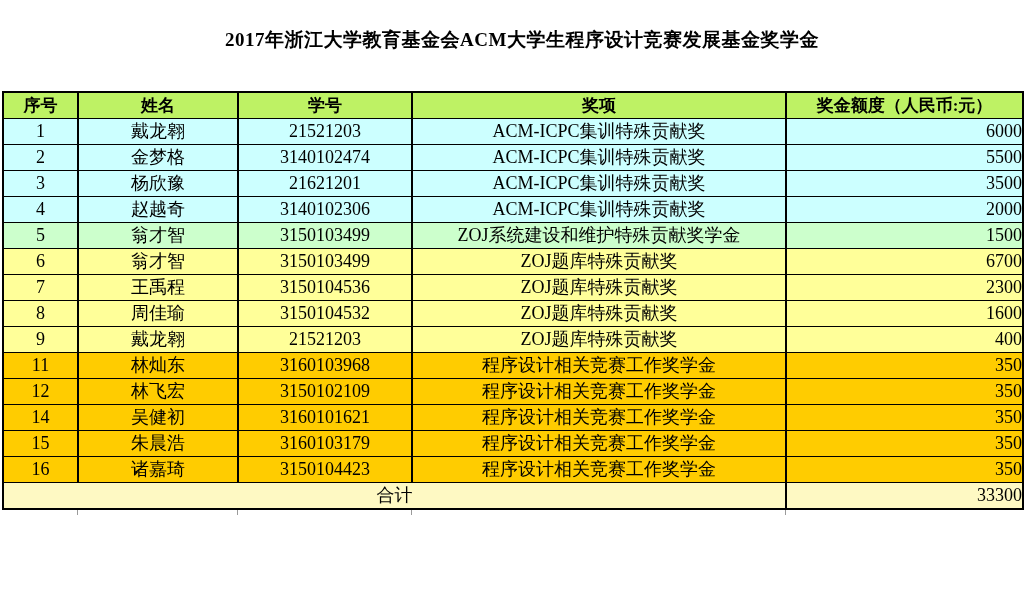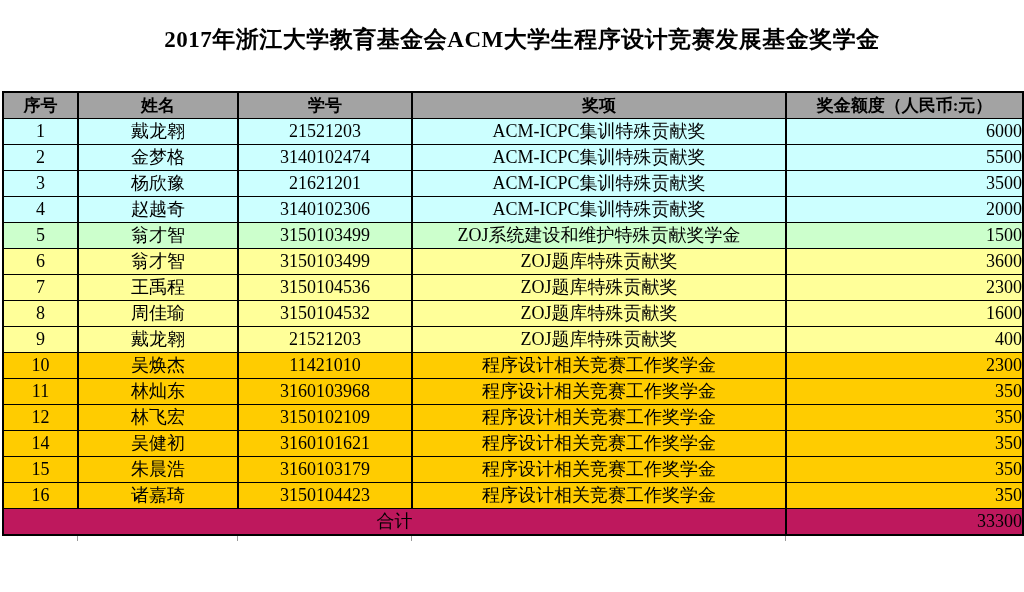--- a/index.html
+++ b/index.html
@@ -13,21 +13,21 @@
     height: 592px;
     background: #fff;
     overflow: hidden;
     font-family: "Liberation Serif", "DejaVu Serif", serif;
     color: #000;
   }
   .title-block {
     padding-top: 26px;
     text-align: center;
     font-weight: bold;
-    font-size: 23px;
+    font-size: 19px;
     line-height: 27px;
     letter-spacing: 0.5px;
     margin-left: 20px;
   }
   table.awards {
     border-collapse: collapse;
     table-layout: fixed;
     width: 1020px;
     margin: 38px 0 0 2px;
     border: 2px solid var(--border, #000);
@@ -41,30 +41,30 @@
     line-height: 25px;
     padding: 0;
     overflow: hidden;
     white-space: nowrap;
     font-size: 18px;
   }
   table.awards th {
     font-weight: bold;
     font-size: 17px;
     text-align: center;
-    background: #a3a3a3;
+    background: #bef264;
   }
   td.c-center { text-align: center; }
   td.c-left   { text-align: center; padding-left: 3px; }
   td.c-right  { text-align: right; padding-right: 5px; margin-left: 19px; }
   tr.band-cyan   td { background: var(--band-cyan,   #CCFFFF); }
   tr.band-green  td { background: var(--band-green,  #CCFFCC); }
   tr.band-yellow td { background: var(--band-yellow, #FFFF99); }
   tr.band-gold   td { background: var(--band-gold,   #FFCC00); }
-  tr.total-row td { background: #be185d; font-size: 18px; }
+  tr.total-row td { background: #fef9c3; font-size: 18px; }
   .grid-remnant {
     position: relative;
     width: 1020px;
     height: 5px;
     margin-left: 2px;
     background: #fff;
   }
   .grid-remnant .tick {
     position: absolute;
     top: 0;
@@ -133,21 +133,21 @@
         <td class="c-center">翁才智</td>
         <td class="c-center">3150103499</td>
         <td class="c-left">ZOJ系统建设和维护特殊贡献奖学金</td>
         <td class="c-right">1500</td>
       </tr>
       <tr class="band-yellow">
         <td class="c-center">6</td>
         <td class="c-center">翁才智</td>
         <td class="c-center">3150103499</td>
         <td class="c-left">ZOJ题库特殊贡献奖</td>
-        <td class="c-right">3600</td>
+        <td class="c-right">6700</td>
       </tr>
       <tr class="band-yellow">
         <td class="c-center">7</td>
         <td class="c-center">王禹程</td>
         <td class="c-center">3150104536</td>
         <td class="c-left">ZOJ题库特殊贡献奖</td>
         <td class="c-right">2300</td>
       </tr>
       <tr class="band-yellow">
         <td class="c-center">8</td>
@@ -155,27 +155,20 @@
         <td class="c-center">3150104532</td>
         <td class="c-left">ZOJ题库特殊贡献奖</td>
         <td class="c-right">1600</td>
       </tr>
       <tr class="band-yellow">
         <td class="c-center">9</td>
         <td class="c-center">戴龙翱</td>
         <td class="c-center">21521203</td>
         <td class="c-left">ZOJ题库特殊贡献奖</td>
         <td class="c-right">400</td>
-      </tr>
-      <tr class="band-gold">
-        <td class="c-center">10</td>
-        <td class="c-center">吴焕杰</td>
-        <td class="c-center">11421010</td>
-        <td class="c-left">程序设计相关竞赛工作奖学金</td>
-        <td class="c-right">2300</td>
       </tr>
       <tr class="band-gold">
         <td class="c-center">11</td>
         <td class="c-center">林灿东</td>
         <td class="c-center">3160103968</td>
         <td class="c-left">程序设计相关竞赛工作奖学金</td>
         <td class="c-right">350</td>
       </tr>
       <tr class="band-gold">
         <td class="c-center">12</td>

